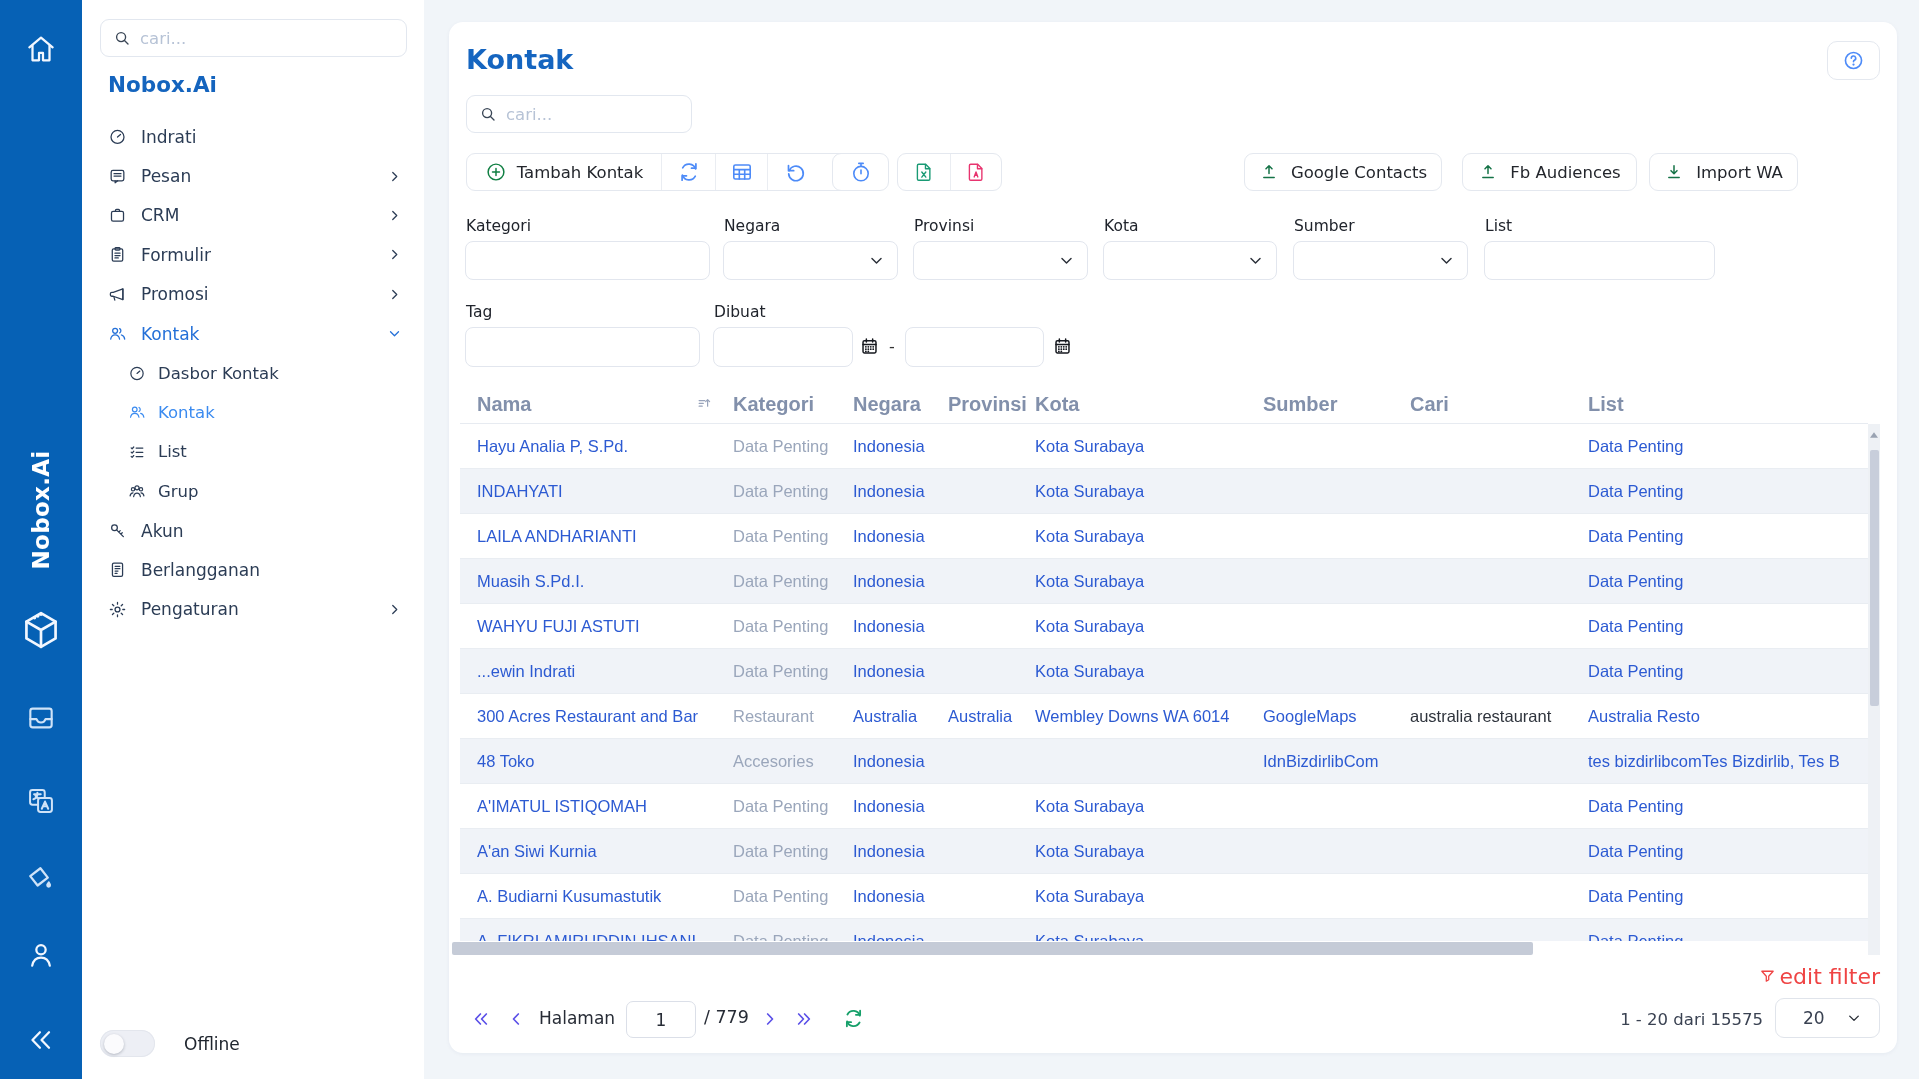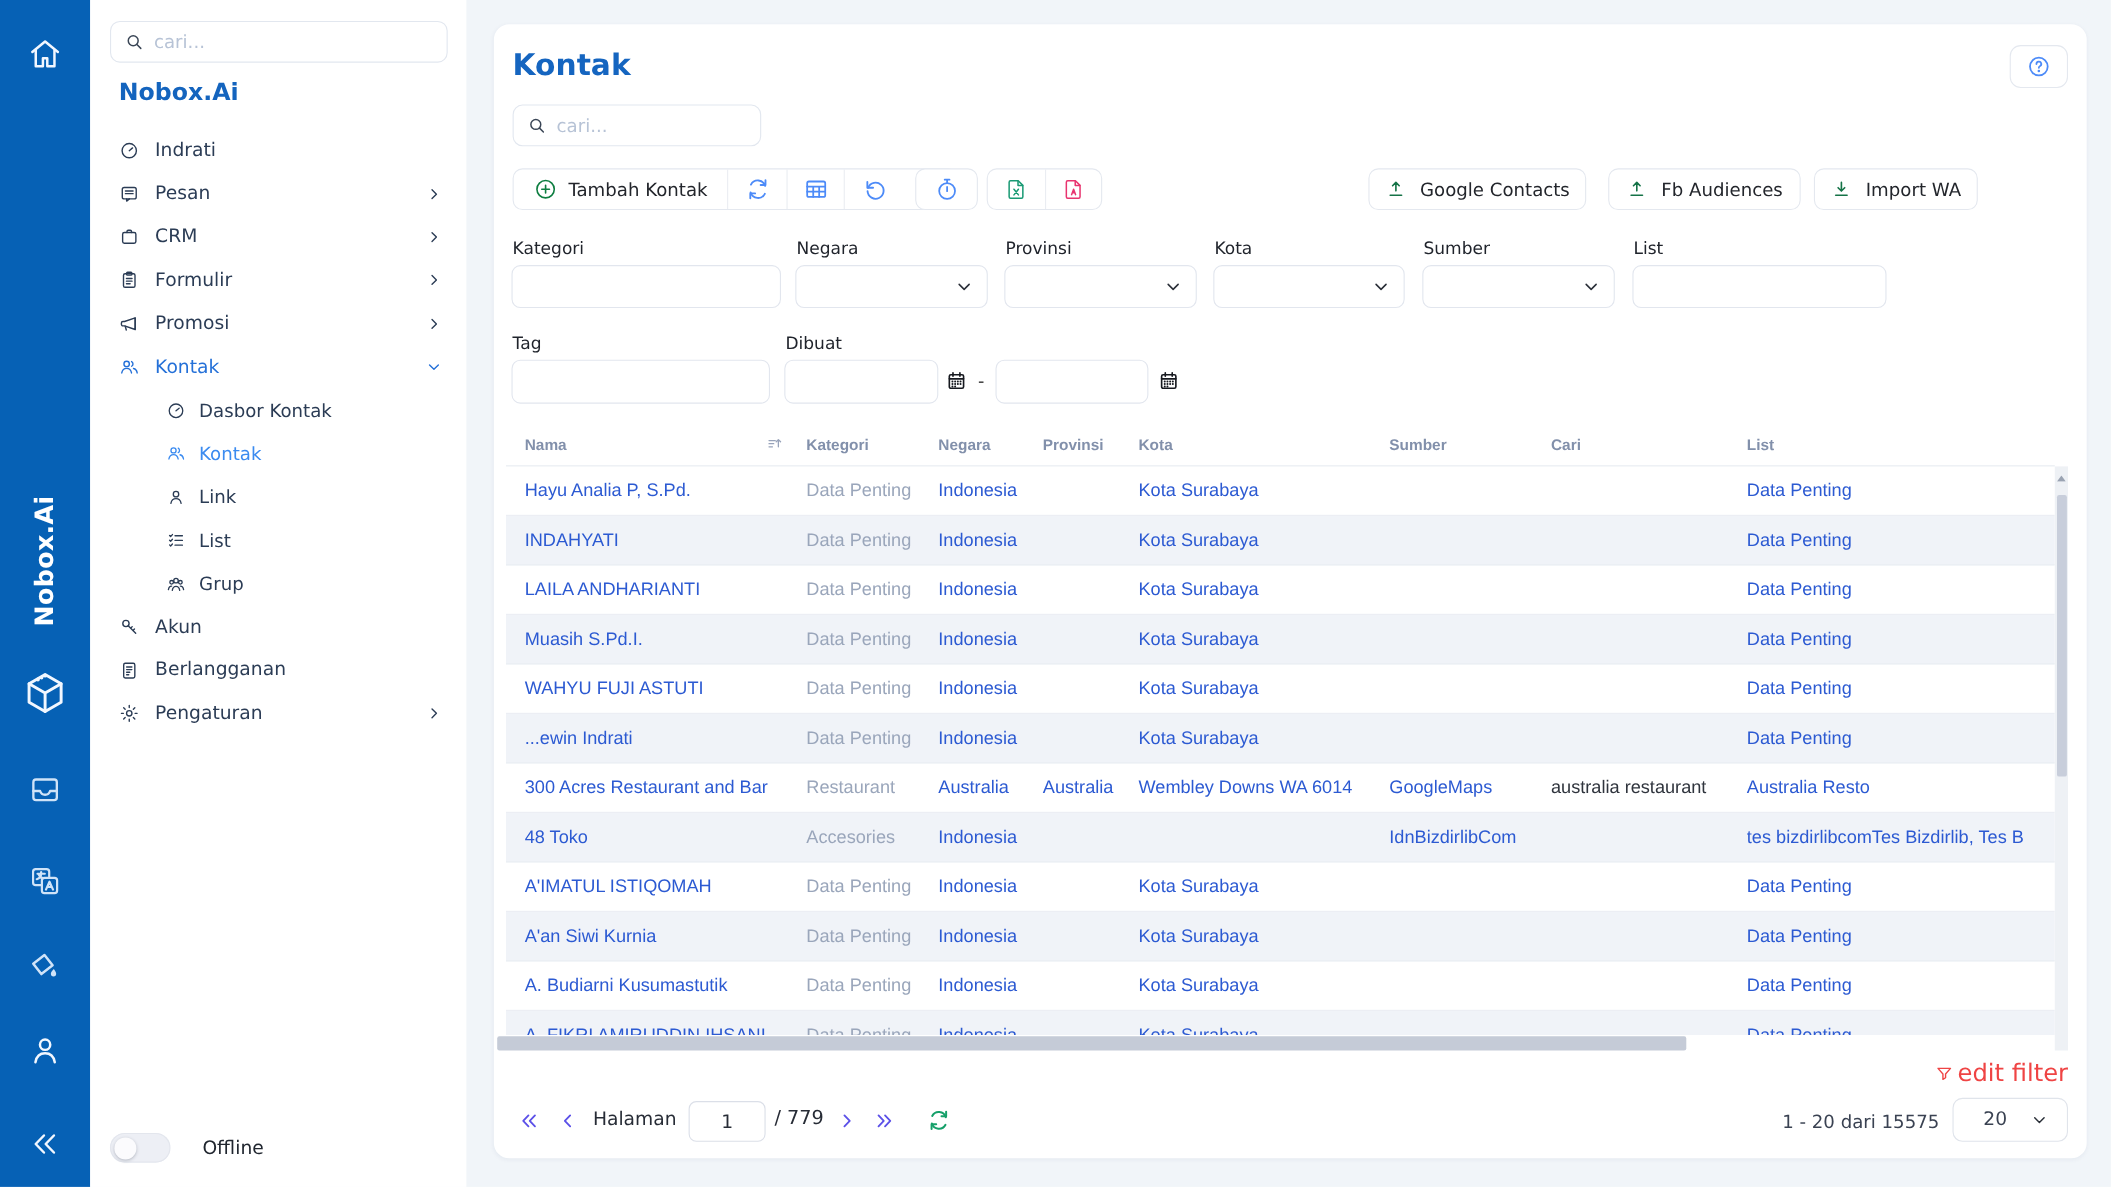--- a/index.html
+++ b/index.html
@@ -15,21 +15,21 @@
 
 .sidebar{position:absolute;left:82px;top:0;width:342px;height:1079px;background:#fff}
 .side-search{position:absolute;left:18px;top:19px;width:307px;height:38px;border:1px solid #e2e7ef;border-radius:9px;display:flex;align-items:center;padding:0 12px;gap:9px;color:#8d9bb5;background:#fff}
 .side-search .sic{width:18px;height:18px;flex:0 0 18px;color:#3a4656}
 .side-search input{border:0;outline:0;flex:1;font-size:16.5px;color:#333;min-width:0;background:transparent}
 .side-search input::placeholder{color:#b7c3d6}
 .side-brand{position:absolute;left:26px;top:72px;font-size:21.5px;font-weight:bold;color:#1464be}
 .nav{position:absolute;left:0;top:117px;width:342px}
 .nav-item{height:39.4px;display:flex;align-items:center;padding-left:26px;gap:14px;color:#2b3c55;font-size:17px;position:relative;cursor:pointer}
 .nav-item .nicon{width:19px;height:19px;flex:0 0 19px}
-.nav-item.sub{padding-left:69px;gap:12px;font-size:16.5px}
+.nav-item.sub{padding-left:46px;gap:12px;font-size:16.5px}
 .nav-item.sub .nicon{width:18px;height:18px;flex:0 0 18px}
 .nav-item.act{color:#2470d8}
 .nav-item.hl{color:#3b8bf0}
 .nchev{position:absolute;right:22px;width:15px;height:15px;color:#2b3c55}
 .nav-item.act .nchev{color:#2470d8}
 .offline{position:absolute;left:18px;top:1030px;display:flex;align-items:center}
 .toggle{width:55px;height:27px;background:#edeff5;border-radius:14px;position:relative;box-shadow:inset 0 0 0 1px #e3e6ed;cursor:pointer}
 .knob{position:absolute;left:4px;top:3.5px;width:20px;height:20px;border-radius:50%;background:#fbfbfd;box-shadow:0 1px 3px rgba(40,50,70,.3)}
 .offline-label{font-size:17px;color:#20262f;margin-left:29px}
 
@@ -54,21 +54,21 @@
 .teal{color:#199a74}
 .pink{color:#e8346f}
 .garrow{width:20px;height:20px;color:#157347}
 
 .flabel{position:absolute;font-size:15.5px;color:#20242c;font-weight:500}
 .finput{position:absolute;height:39px;border:1px solid #e2e6ee;border-radius:8px;background:#fff;display:flex;align-items:center;justify-content:flex-end;padding:0 12px;cursor:pointer}
 .finput .fchev{width:17px;height:17px;color:#2a2f38}
 .fcal{position:absolute;width:21px;height:21px;color:#16191f;cursor:pointer}
 .fdash{position:absolute;font-size:16px;color:#333}
 
-.thead{position:absolute;left:11px;top:363px;width:1408px;height:39px;display:grid;grid-template-columns:265px 120px 95px 87px 228px 147px 178px 288px;align-items:center;border-bottom:1px solid #e7ebf1;font-family:"Liberation Sans",sans-serif;font-size:14px;font-weight:bold;color:#8290ab}
+.thead{position:absolute;left:11px;top:363px;width:1408px;height:39px;display:grid;grid-template-columns:265px 120px 95px 87px 228px 147px 178px 288px;align-items:center;border-bottom:1px solid #e7ebf1;font-family:"Liberation Sans",sans-serif;font-size:20px;font-weight:bold;color:#8290ab}
 .thead .hc{padding-left:8px;white-space:nowrap}
 .thead .hc.first{padding-left:17px;display:flex;align-items:center;justify-content:space-between;padding-right:12px}
 .sorti{width:17px;height:17px;color:#98a3ba}
 .tbody{position:absolute;left:11px;top:402px;width:1408px;height:517px;overflow:hidden}
 .trow{height:45px;display:grid;grid-template-columns:265px 120px 95px 87px 228px 147px 178px 288px;align-items:center;border-bottom:1px solid #e9edf2;font-family:"Liberation Sans",sans-serif;font-size:16.5px;cursor:pointer}
 .trow.alt{background:#f0f3f8}
 .trow .tc{padding-left:8px;white-space:nowrap;overflow:hidden}
 .trow .tc.first{padding-left:17px}
 .tc.link{color:#2c5ad2}
 .tc.muted{color:#9aa6bb}
@@ -249,29 +249,20 @@
       </div>
       <div class="nav-item sub hl">
         <span class="nicon">
           <svg viewBox="0 0 24 24" fill="none" stroke="currentColor" stroke-width="1.6" stroke-linecap="round" stroke-linejoin="round">
             <circle cx="9" cy="8.6" r="3.1"></circle>
             <path d="M3.4 19c.6-3.5 2.8-5.3 5.6-5.3s5 1.8 5.6 5.3"></path>
             <path d="M14.7 5.9a3.1 3.1 0 0 1 0 5.4M16.9 13.9c2.3.5 3.8 2.2 4.2 5.1"></path>
           </svg>
         </span>
         <span>Kontak</span>
-      </div>
-      <div class="nav-item sub">
-        <span class="nicon">
-          <svg viewBox="0 0 24 24" fill="none" stroke="currentColor" stroke-width="1.6" stroke-linecap="round" stroke-linejoin="round">
-            <circle cx="12" cy="8.3" r="3.3"></circle>
-            <path d="M5.8 19.5c.7-3.8 3.1-5.7 6.2-5.7s5.5 1.9 6.2 5.7"></path>
-          </svg>
-        </span>
-        <span>Link</span>
       </div>
       <div class="nav-item sub">
         <span class="nicon">
           <svg viewBox="0 0 24 24" fill="none" stroke="currentColor" stroke-width="1.6" stroke-linecap="round" stroke-linejoin="round">
             <path d="M4.2 6.4l1.3 1.3 2.2-2.4M4.2 12.1l1.3 1.3 2.2-2.4M4.2 17.8l1.3 1.3 2.2-2.4"></path>
             <path d="M10.8 6.7h9M10.8 12.4h9M10.8 18.1h9"></path>
           </svg>
         </span>
         <span>List</span>
       </div>

